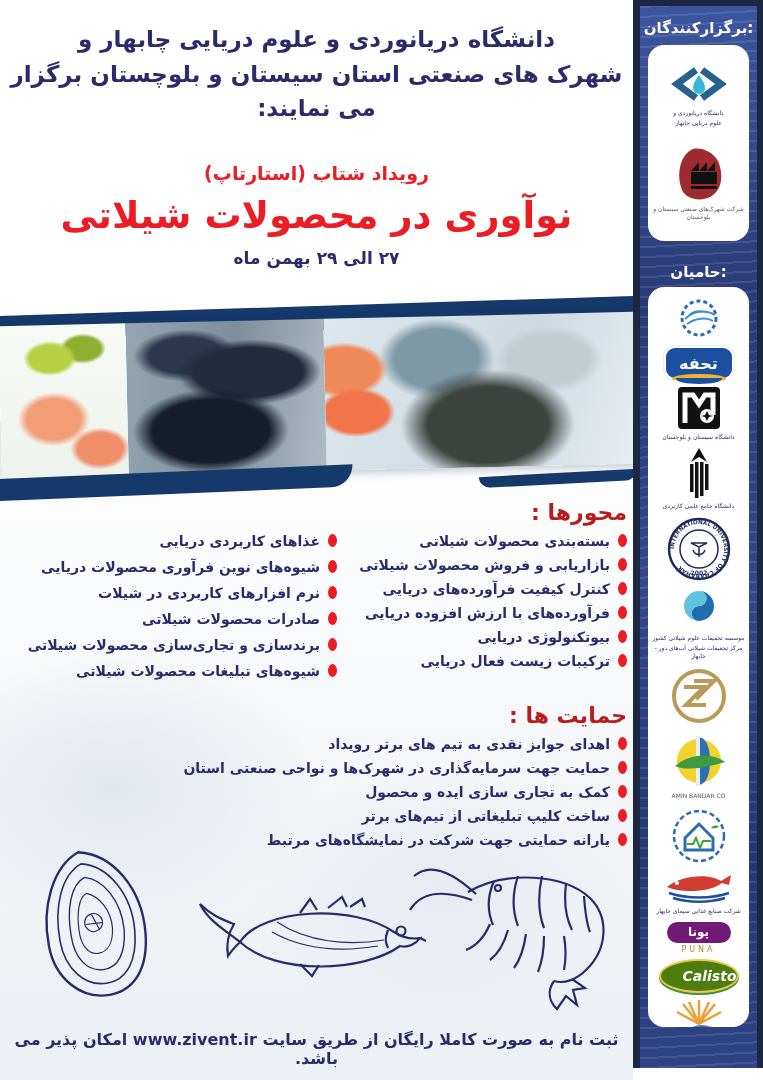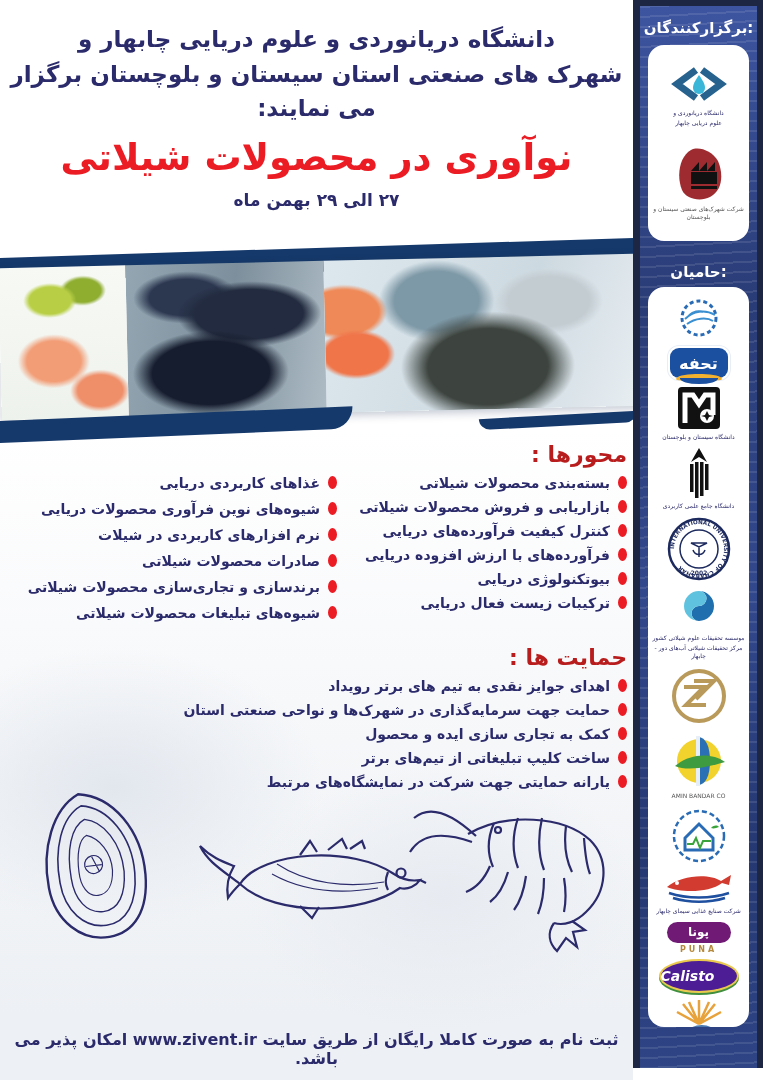--- a/index.html
+++ b/index.html
@@ -82,46 +82,47 @@
   .side-label{margin-top:13px;text-align:center;font-size:15px;font-weight:bold;color:#ffffff;}
   .panel{background:#ffffff;border-radius:16px;margin:8px 8px 0 8px;padding:10px 4px;
     display:flex;flex-direction:column;align-items:center;}
   .panel-organizers{height:176px;justify-content:space-around;}
   .panel-sponsors{margin-top:6px;height:720px;gap:7px;overflow:hidden;}
   .sponsors-label{margin-top:22px;}
   .lg{display:flex;flex-direction:column;align-items:center;gap:2px;}
   .cap{font-size:6px;color:#2b2a6b;text-align:center;line-height:1.35;}
   .cap-grey{color:#555;}
   
-  .mark-tohfeh{width:58px;height:30px;background:#1b4fa0;border-radius:9px;position:relative;
+  .mark-tohfeh{width:66px;height:30px;background:#1b4fa0;border-radius:9px;position:relative;
     display:flex;align-items:center;justify-content:center;box-shadow:0 0 0 2px #fff,0 0 0 3px #e8eef6;}
   .mark-tohfeh .fa{color:#fff;font-size:16px;font-weight:bold;}
   .mark-tohfeh .swoosh{position:absolute;bottom:-3px;left:6px;right:6px;height:7px;
     background:#f2b12e;border-radius:50% 50% 50% 50%/90% 90% 30% 30%;}
   .mark-tohfeh .swoosh2{position:absolute;bottom:-6px;left:10px;right:10px;height:6px;
     background:#1b4fa0;border-radius:0 0 50% 50%/0 0 90% 90%;}
   .mark-puna{width:64px;height:21px;background:#701a75;border-radius:11px;
     display:flex;align-items:center;justify-content:center;}
   .mark-puna span{color:#fff;font-size:12px;font-weight:bold;line-height:1;}
-  .puna-en{font-size:8px;font-weight:bold;color:#b5893b;letter-spacing:3px;}
-  .mark-calisto{width:76px;height:30px;background:#4c1d95;border-radius:50%;
-    display:flex;align-items:center;justify-content:flex-start;
+  .puna-en{font-size:8px;font-weight:normal;color:#b5893b;letter-spacing:3px;}
+  .mark-calisto{width:76px;height:30px;background:#4d7c0f;border-radius:50%;
+    display:flex;align-items:center;justify-content:flex-end;
     box-shadow:0 0 0 2px #e9c94e, 0 2px 0 2px #3f8f3f;}
   .mark-calisto span{color:#fff;font-size:14px;font-weight:bold;font-style:italic;}
 </style>
 </head>
 <body>
 
 <div class="poster">
 
   <div class="main" dir="rtl">
 
     <div class="header layer">
       <div class="h-line">دانشگاه دریانوردی و علوم دریایی چابهار و</div>
       <div class="h-line">شهرک های صنعتی استان سیستان و بلوچستان برگزار می نمایند:</div>
+      <div class="event-type">رویداد شتاب (استارتاپ)</div>
       <div class="big-title">نوآوری در محصولات شیلاتی</div>
       <div class="date-line">۲۷ الی ۲۹ بهمن ماه</div>
     </div>
 
     <div class="strip layer">
       <div class="band-top"></div>
       <div class="photos">
         <div class="photo photo-left"></div>
         <div class="photo photo-middle"></div>
         <div class="photo photo-right"></div>

